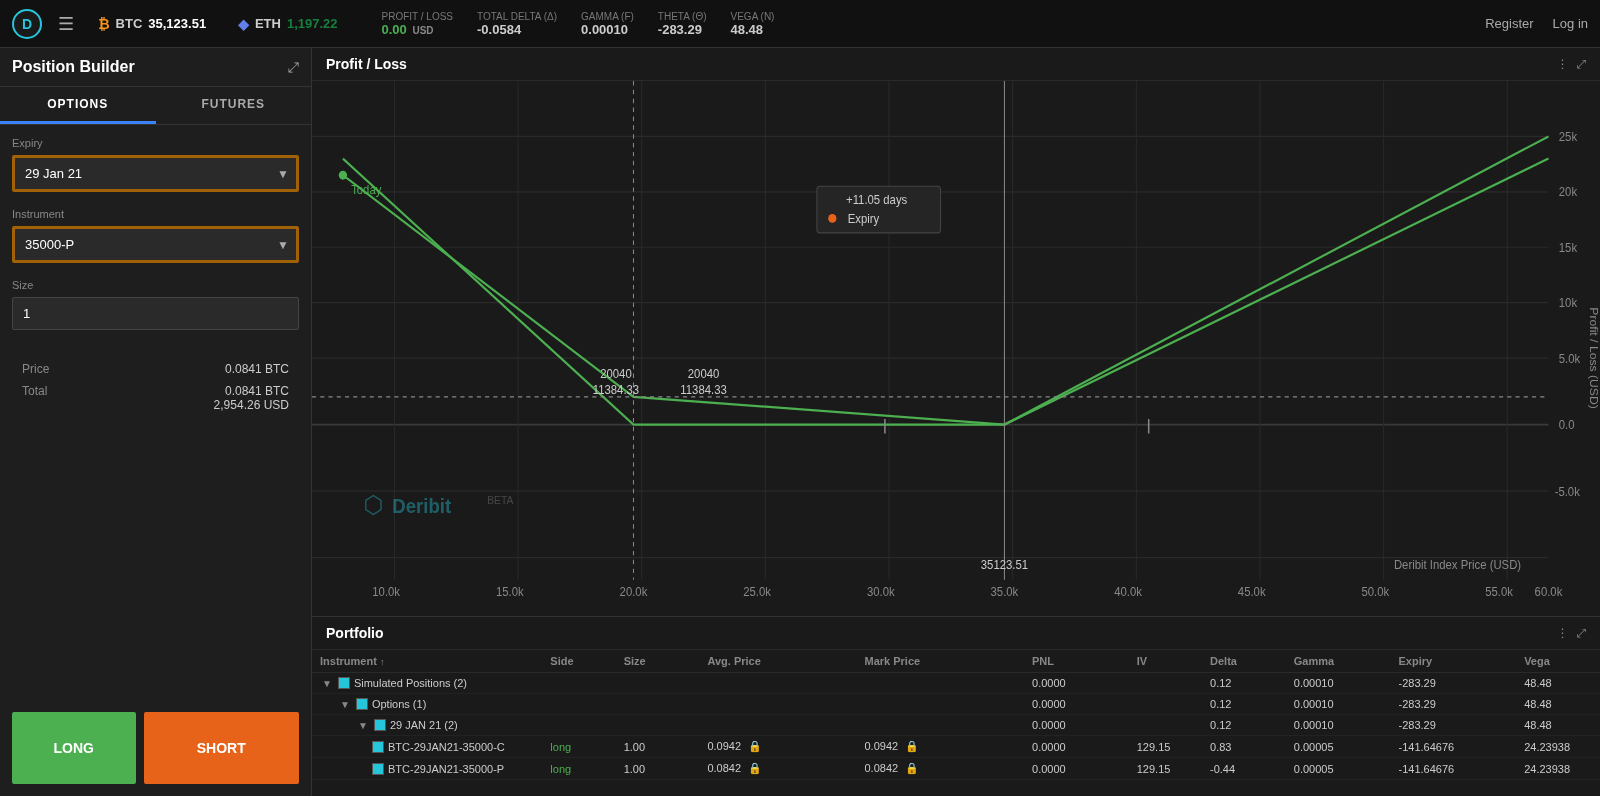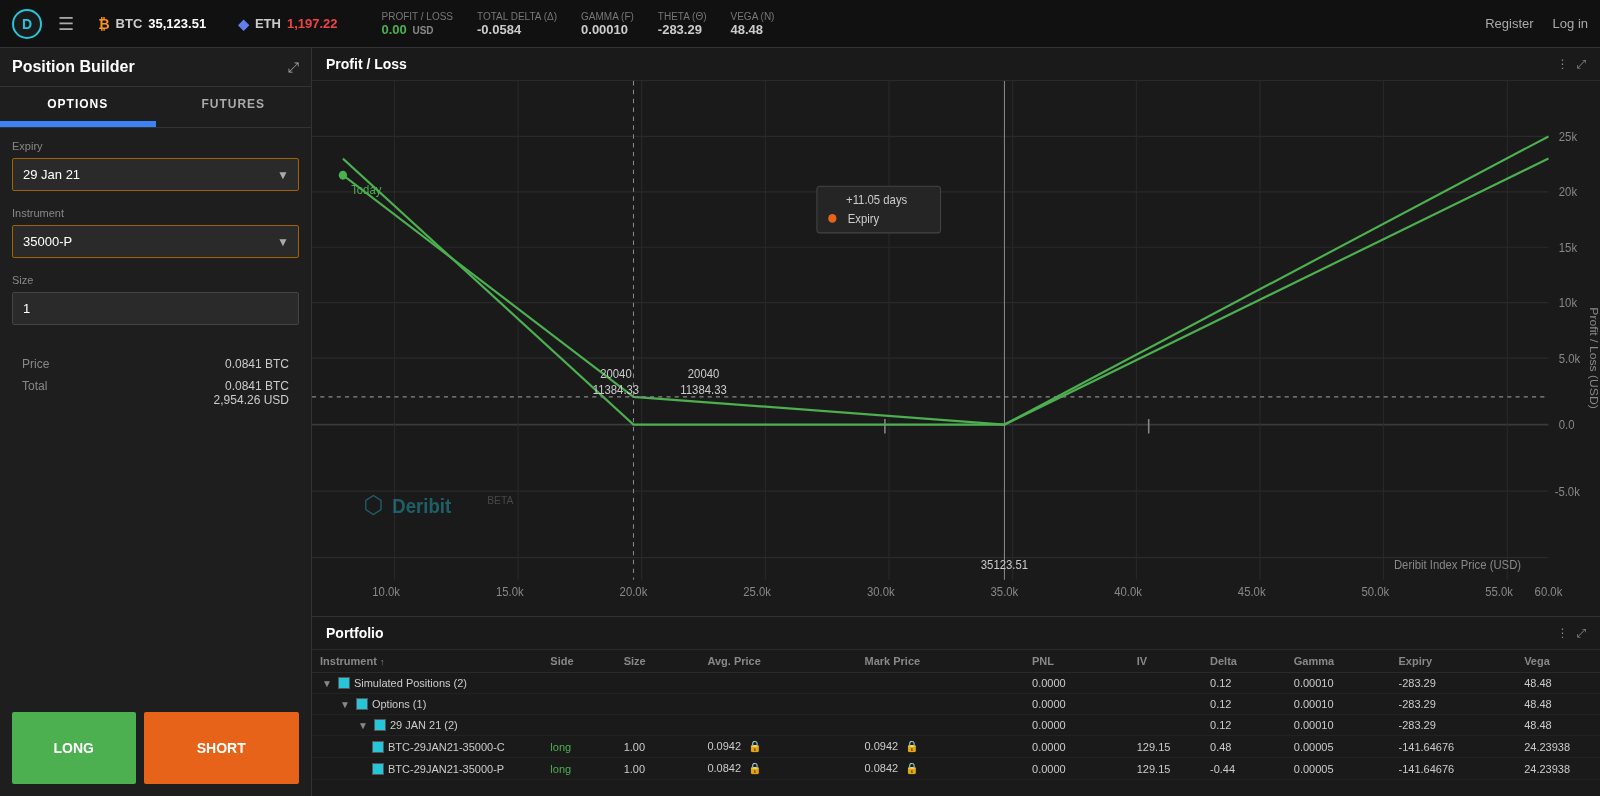--- a/index.html
+++ b/index.html
@@ -25,26 +25,26 @@
 
     
     .left-panel { width: 312px; background: #1e1e1e; border-right: 1px solid #333; display: flex; flex-direction: column; flex-shrink: 0; }
     .panel-header { display: flex; align-items: center; justify-content: space-between; padding: 10px 12px; border-bottom: 1px solid #333; gap: 12px; }
     .panel-title { font-size: 16px; color: #fff; font-weight: bold; }
     .expand-icon { color: #aaa; cursor: pointer; font-size: 14px; }
 
     
     .tabs { display: flex; border-bottom: 1px solid #333; }
     .tab { flex: 1; text-align: center; padding: 10px; color: #aaa; cursor: pointer; font-size: 12px; font-weight: bold; letter-spacing: 1px; }
-    .tab.active { color: #fff; border-bottom: 6px solid #3b82f6; }
+    .tab.active { color: #fff; border-bottom: 3px solid #3b82f6; }
 
     .form-section { padding: 12px; }
     .form-label { color: #888; font-size: 11px; margin-bottom: 6px; }
     .select-wrapper { position: relative; margin-bottom: 16px; }
-    .form-select { width: 100%; background: #2a2a2a; border: 1px solid #a16207; color: #fff; padding: 8px 30px 8px 10px; font-size: 13px; appearance: none; cursor: pointer; border-radius: 2px; }
+    .form-select { width: 100%; background: #2a2a2a; border: 3px solid #a16207; color: #fff; padding: 8px 30px 8px 10px; font-size: 13px; appearance: none; cursor: pointer; border-radius: 2px; }
     .select-arrow { position: absolute; right: 10px; top: 50%; transform: translateY(-50%); color: #aaa; pointer-events: none; }
     .form-input { width: 100%; background: #2a2a2a; border: 1px solid #444; color: #fff; padding: 8px 10px; font-size: 13px; border-radius: 2px; }
 
     .price-row { display: flex; justify-content: space-between; padding: 4px 22px; }
     .price-row-label { color: #888; }
     .price-row-value { color: #ccc; }
 
     .action-btns { display: flex; gap: 8px; padding: 12px; margin-top: auto; }
     .btn-long { flex: 1; background: #4caf50; border: none; color: #fff; font-size: 14px; font-weight: bold; padding: 12px; cursor: pointer; border-radius: 2px; }
     .btn-short { flex: 1; background: #e8631a; border: none; color: #fff; font-size: 14px; font-weight: bold; padding: 28px; cursor: pointer; border-radius: 2px; }
@@ -89,21 +89,21 @@
   <span class="hamburger">☰</span>
 
   <div class="price-item">
     <span class="icon">₿</span>
     <span>BTC</span>
     <span style="color:#fff">35,123.51</span>
   </div>
   <div class="price-item">
     <span class="icon icon-eth">◆</span>
     <span>ETH</span>
-    <span style="color:#ef4444">1,197.22</span>
+    <span style="color:#15803d">1,197.22</span>
   </div>
 
   <div class="nav-stats">
     <div class="stat-block">
       <span class="stat-label">PROFIT / LOSS</span>
       <span class="stat-value green">
         <span>0.00</span>
         <span style="color:#888;font-size:10px;margin-left:2px">USD</span>
       </span>
     </div>
@@ -376,21 +376,21 @@
                   <span class="cb"></span>
                   <span class="cyan">BTC-29JAN21-35000-C</span>
                 </div>
               </td>
               <td class="green">long</td>
               <td>1.00</td>
               <td>0.0942 <span style="color:#888;margin-left:4px">🔒</span></td>
               <td>0.0942 <span style="color:#888;margin-left:4px">🔒</span></td>
               <td>0.0000</td>
               <td>129.15</td>
-              <td>0.48</td>
+              <td>0.83</td>
               <td>0.00005</td>
               <td>-141.64676</td>
               <td>24.23938</td>
             </tr>
 
             <tr>
               <td>
                 <div class="checkbox-cell" style="padding-left:52px">
                   <span class="cb"></span>
                   <span class="cyan">BTC-29JAN21-35000-P</span>

